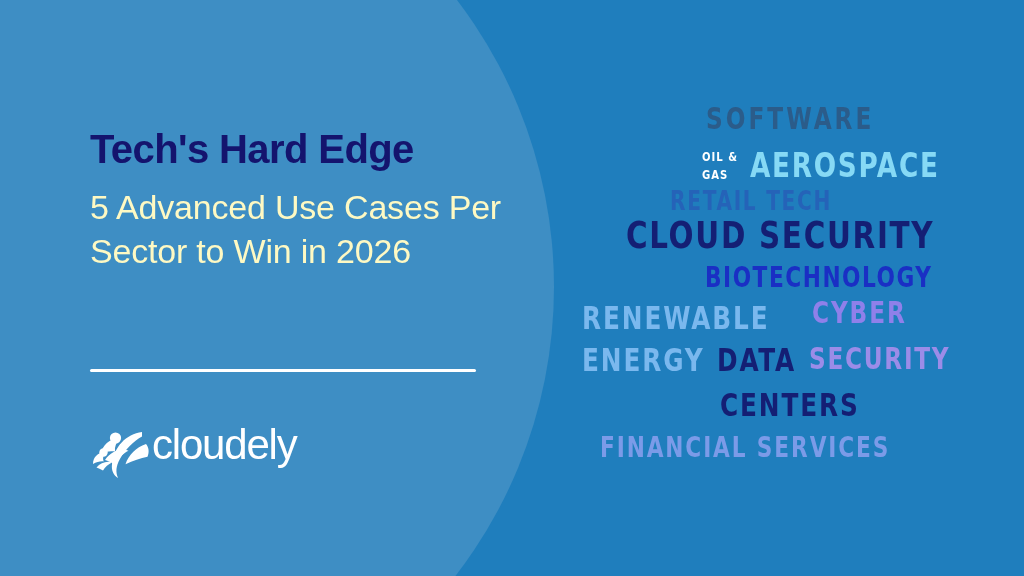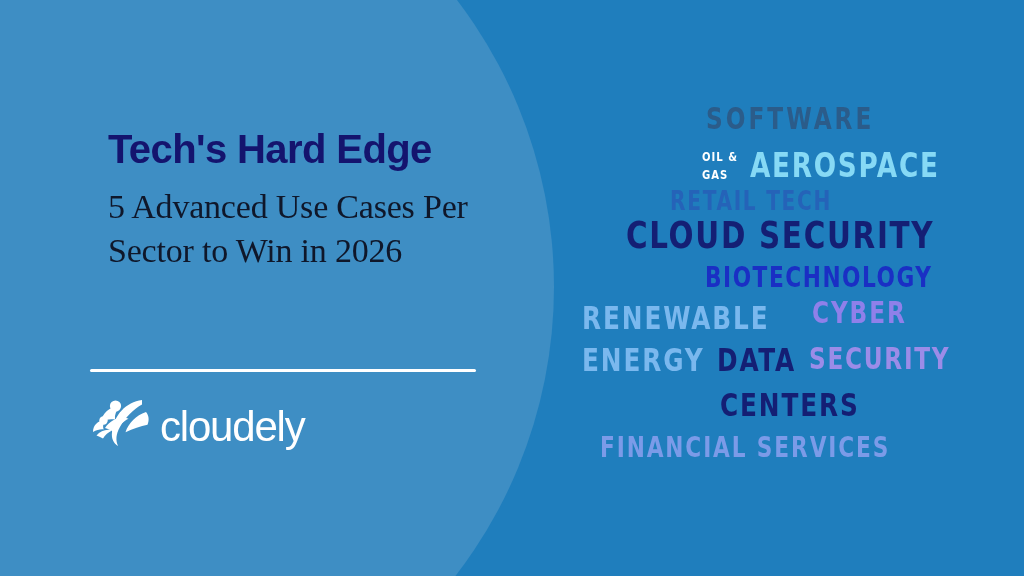--- a/index.html
+++ b/index.html
@@ -23,21 +23,21 @@
     width:946px;
     height:946px;
     border-radius:50%;
     background:#3e8ec4;
     pointer-events:none;
   }
 
   
   #left-col {
     position:absolute;
-    left:108px;
+    left:90px;
     top:128px;
     width:430px;
   }
   #headline {
     font-size:40px;
     font-weight:bold;
     letter-spacing:-0.6px;
     color:#14146e;
     line-height:1.08;
     white-space:nowrap;
@@ -57,24 +57,23 @@
     width:386px;
     height:3px;
     background:#ffffff;
     border-radius:2px;
   }
 
   
   #logo {
     position:absolute;
     left:90px;
-    top:392px;
+    top:424px;
     display:flex;
-    align-items:flex-end;
-    gap:8px;
+    align-items:flex-start;
   }
   #logo-mark { width:62px; height:56px; display:block; }
   #logo-word {
     font-size:42px;
     font-weight:normal;
     color:#ffffff;
     letter-spacing:-1.2px;
     line-height:1;
   }
 
@@ -100,21 +99,21 @@
 </style>
 </head>
 <body>
 
 <div id="slide" style="background: rgb(31, 126, 189);">
 
   <div id="bg-circle" style="background: rgb(62, 142, 196);"></div>
 
   <div id="left-col">
     <div id="headline" style="color: rgb(20, 20, 110);">Tech's Hard Edge</div>
-    <div id="subheadline" style="color: #0f172a; font-family: Liberation Serif, serif;">5 Advanced Use Cases Per Sector to Win in 2026</div>
+    <div id="subheadline" style="color: #fef9c3;">5 Advanced Use Cases Per Sector to Win in 2026</div>
   </div>
 
   <div id="divider" style="background: rgb(255, 255, 255);"></div>
 
   <div id="logo">
     <svg id="logo-mark" viewBox="0 0 62 56">
       <g fill="#ffffff">
 
         <circle cx="13.5" cy="28.5" r="4.2"></circle>
 

